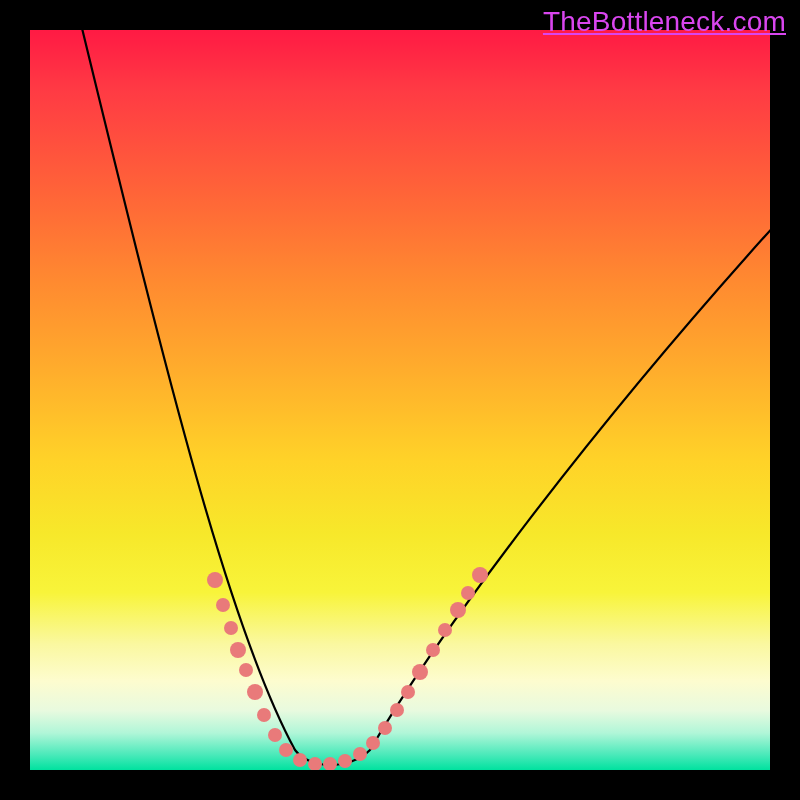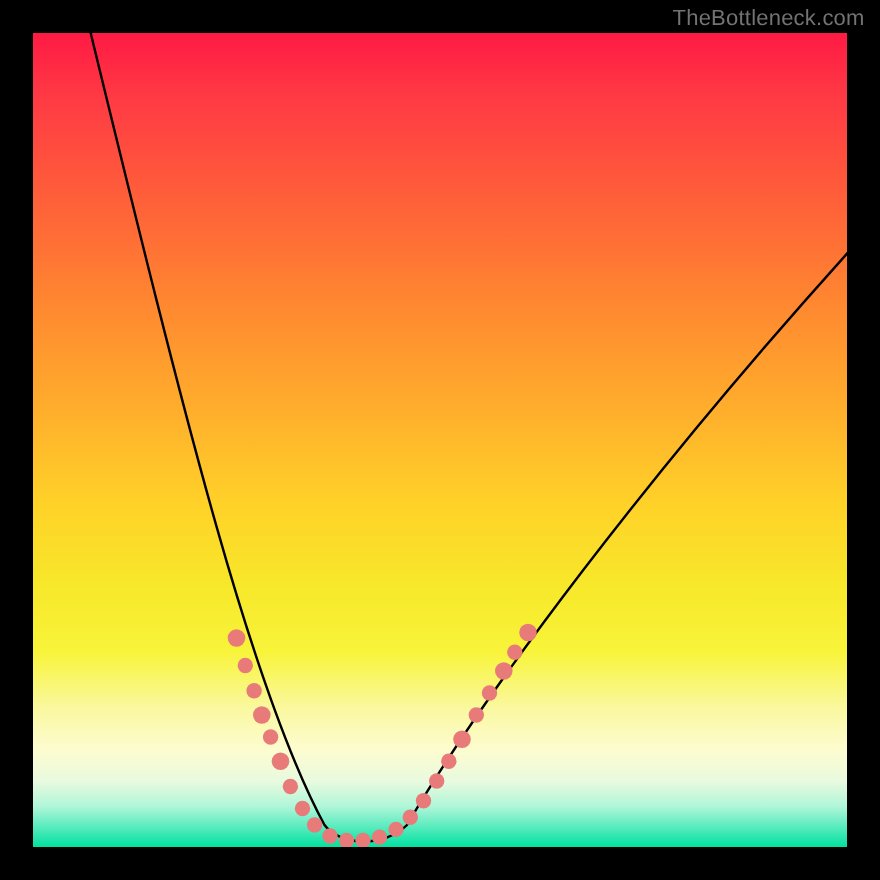--- a/index.html
+++ b/index.html
@@ -14,25 +14,26 @@
   .frame {
     position: relative;
     width: 800px;
     height: 800px;
     background: #000;
   }
   .watermark {
     position: absolute;
     top: 6px;
     right: 14px;
-    color: #737373;
-    font-size: 20px;
+    color: #d946ef;
+    font-size: 28px;
     font-weight: 400;
     letter-spacing: 0.2px;
     z-index: 10;
+    text-decoration: underline;
   }
   .plot-area {
     position: absolute;
     left: 30px;
     top: 30px;
     width: 740px;
     height: 740px;
     overflow: hidden;
   }
   .gradient-bg {

